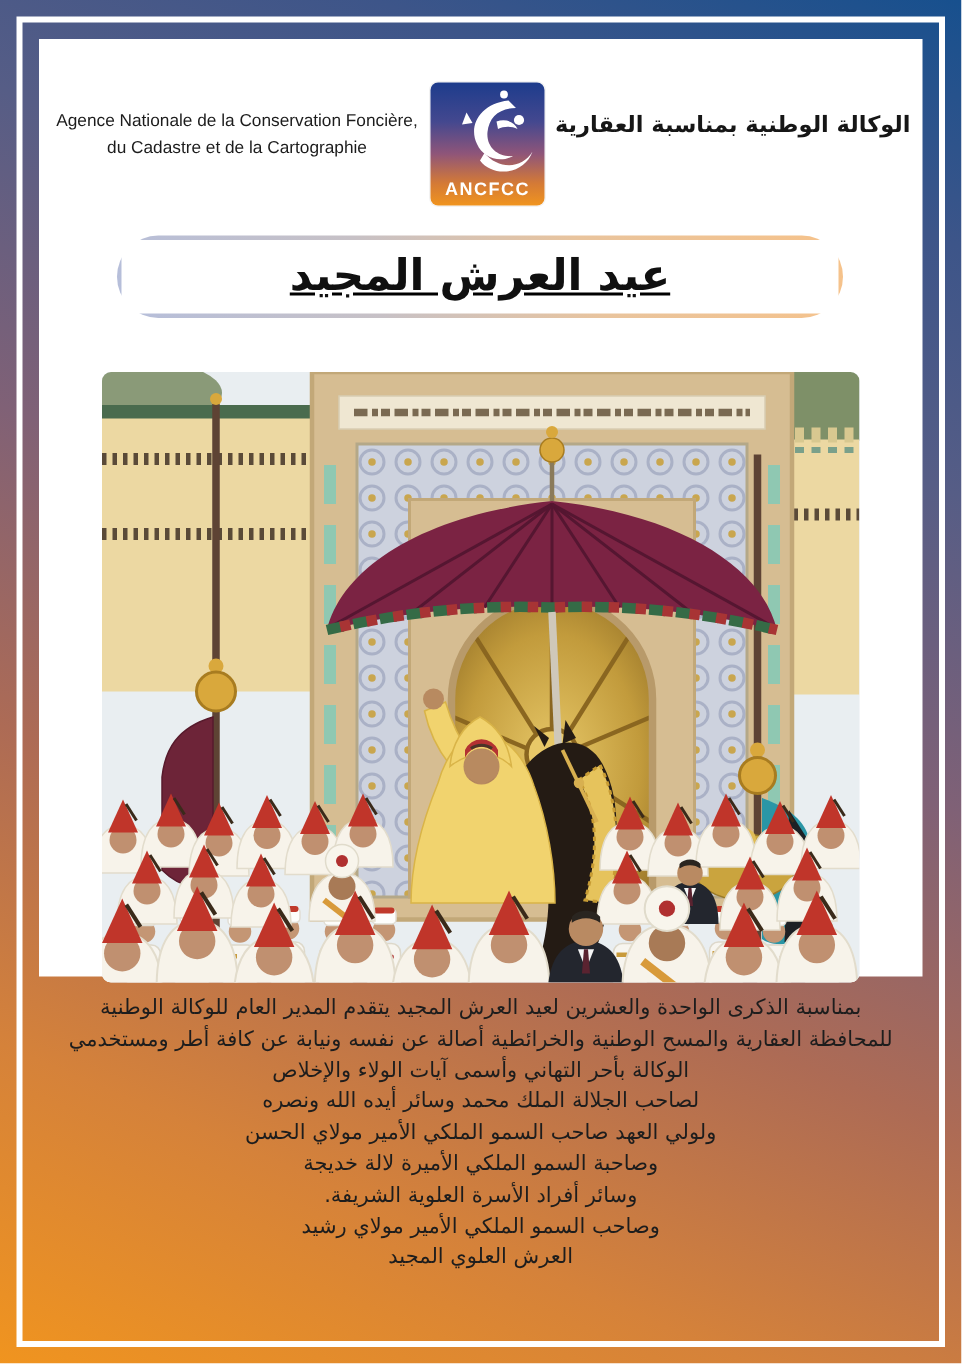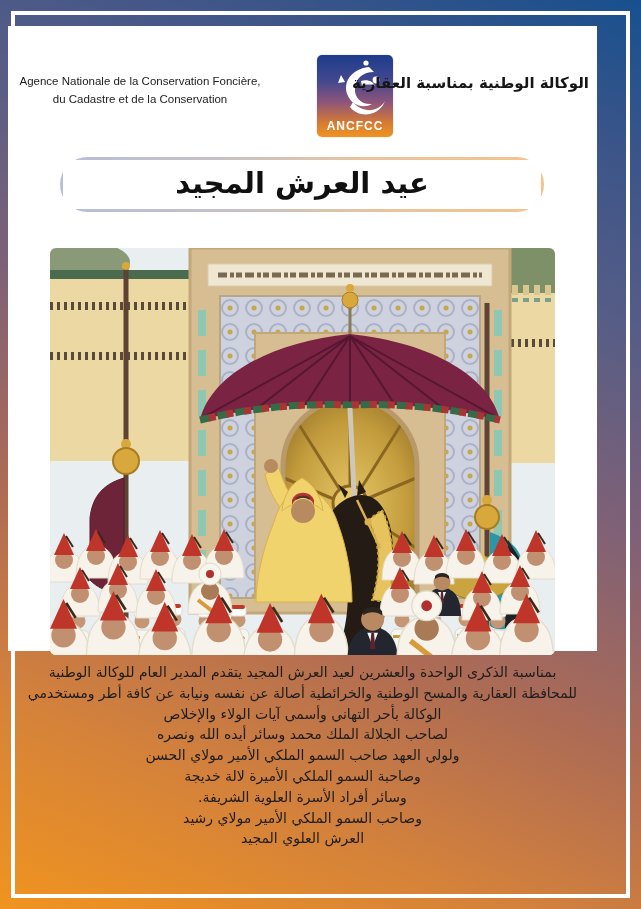--- a/index.html
+++ b/index.html
@@ -2,52 +2,51 @@
 <html lang="ar"><head>
 <meta charset="utf-8">
 <style>
   html,body{margin:0;padding:0;background:#fff;}
   .poster{
     position:relative;width:641px;height:909px;overflow:hidden;
     background:linear-gradient(203deg,#17508e 0%,#3d5589 14%,#565d86 28%,#806176 46%,#ad6b55 64%,#d5823a 82%,#f0941f 100%);
     font-family:"DejaVu Sans",sans-serif;
   }
   .frame-line{position:absolute;inset:11px;border:4px solid #ffffff;}
-  .content{position:absolute;left:8px;top:26px;width:589px;height:625px;background:#ffffff;}
+  .content{position:absolute;left:26px;top:26px;width:589px;height:625px;background:#ffffff;}
 
   
   .org-fr{
     position:absolute;left:2px;top:46px;width:260px;text-align:center;
     font-family:"Liberation Sans",sans-serif;font-size:11.5px;line-height:18px;color:#1c1c1c;white-space:nowrap;
   }
   .logo{
     position:absolute;left:261px;top:29px;width:76px;height:82px;border-radius:5px;
     background:linear-gradient(180deg,#1d3c8c 0%,#44488f 32%,#8f5579 58%,#d47a36 82%,#f0941f 100%);
     box-shadow:0 0 0 1px rgba(0,0,0,0.05);
-    margin-left:48px;
   }
   .logo svg{position:absolute;left:0;top:0;}
   .logo-wordmark{
     position:absolute;left:0;bottom:4px;width:100%;text-align:center;color:#ffffff;
     font-family:"Liberation Sans",sans-serif;font-weight:bold;font-size:12px;letter-spacing:1px;
   }
   .org-ar{
     position:absolute;left:335px;top:44px;width:255px;text-align:center;direction:rtl;
     font-size:15px;font-weight:bold;line-height:27px;color:#161616;white-space:nowrap;
   }
 
   
   .banner{
     position:absolute;left:52px;top:131px;width:484px;height:55px;box-sizing:border-box;
     border-radius:28px;padding:3px;
     background:linear-gradient(70deg,#b5bedb 0%,#c7c1c6 35%,#e9c49d 65%,#f6c28a 100%);
   }
   .banner-inner{
     width:100%;height:100%;box-sizing:border-box;background:#ffffff;border-radius:8px;
-    display:flex;align-items:center;justify-content:center;
+    display:flex;align-items:center;justify-content:center;text-decoration:underline;
   }
   .banner-title{direction:rtl;font-size:29px;font-weight:bold;color:#101010;padding-bottom:4px;}
 
   
   .photo{
     position:absolute;left:42px;top:222px;width:505px;height:407px;border-radius:6px;overflow:hidden;
     background:#e9eef1;
   }
 
   
@@ -60,21 +59,21 @@
 </head>
 <body>
 
 <div class="poster">
   <div class="frame-line"></div>
 
   <div class="content">
 
     <div class="org-fr">
       <div>Agence Nationale de la Conservation Foncière,</div>
-      <div>du Cadastre et de la Conservation</div>
+      <div>du Cadastre et de la Cartographie</div>
     </div>
 
     <div class="logo">
       <svg width="76" height="62" viewBox="0 0 76 62">
         <path d="M52,12 C33,14 25,29 31,41 C35,50 46,54 55,49 C45,50 37,43 38,33 C39,23 46,17 57,17 Z" fill="#ffffff"></path>
         <path d="M36,47 C45,58 61,58 68,46 C63,61 42,64 33,52 Z" fill="#ffffff"></path>
         <path d="M44,26 C50,24 56,26 58,31 C54,29 49,29 45,31 Z" fill="#ffffff"></path>
         <circle cx="59" cy="25" r="3.4" fill="#ffffff"></circle>
         <circle cx="49" cy="8" r="2.6" fill="#ffffff"></circle>
         <path d="M24,20 l4,7 -7,1 z" fill="#ffffff"></path>

